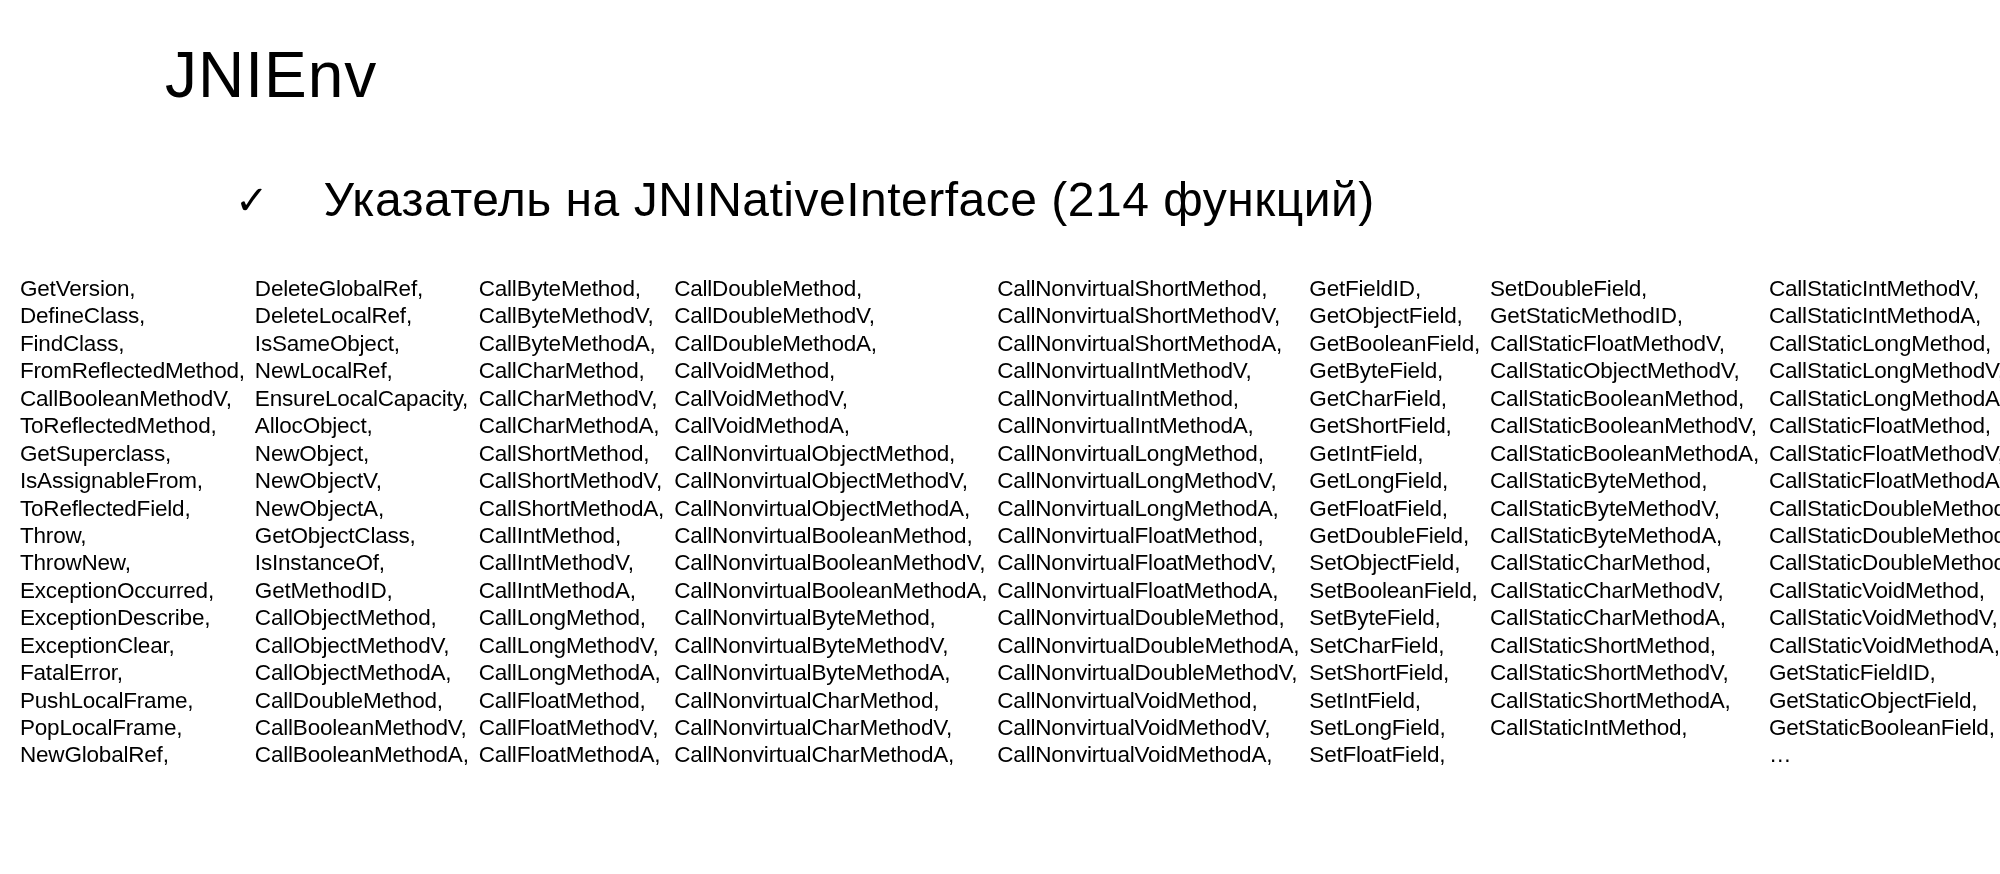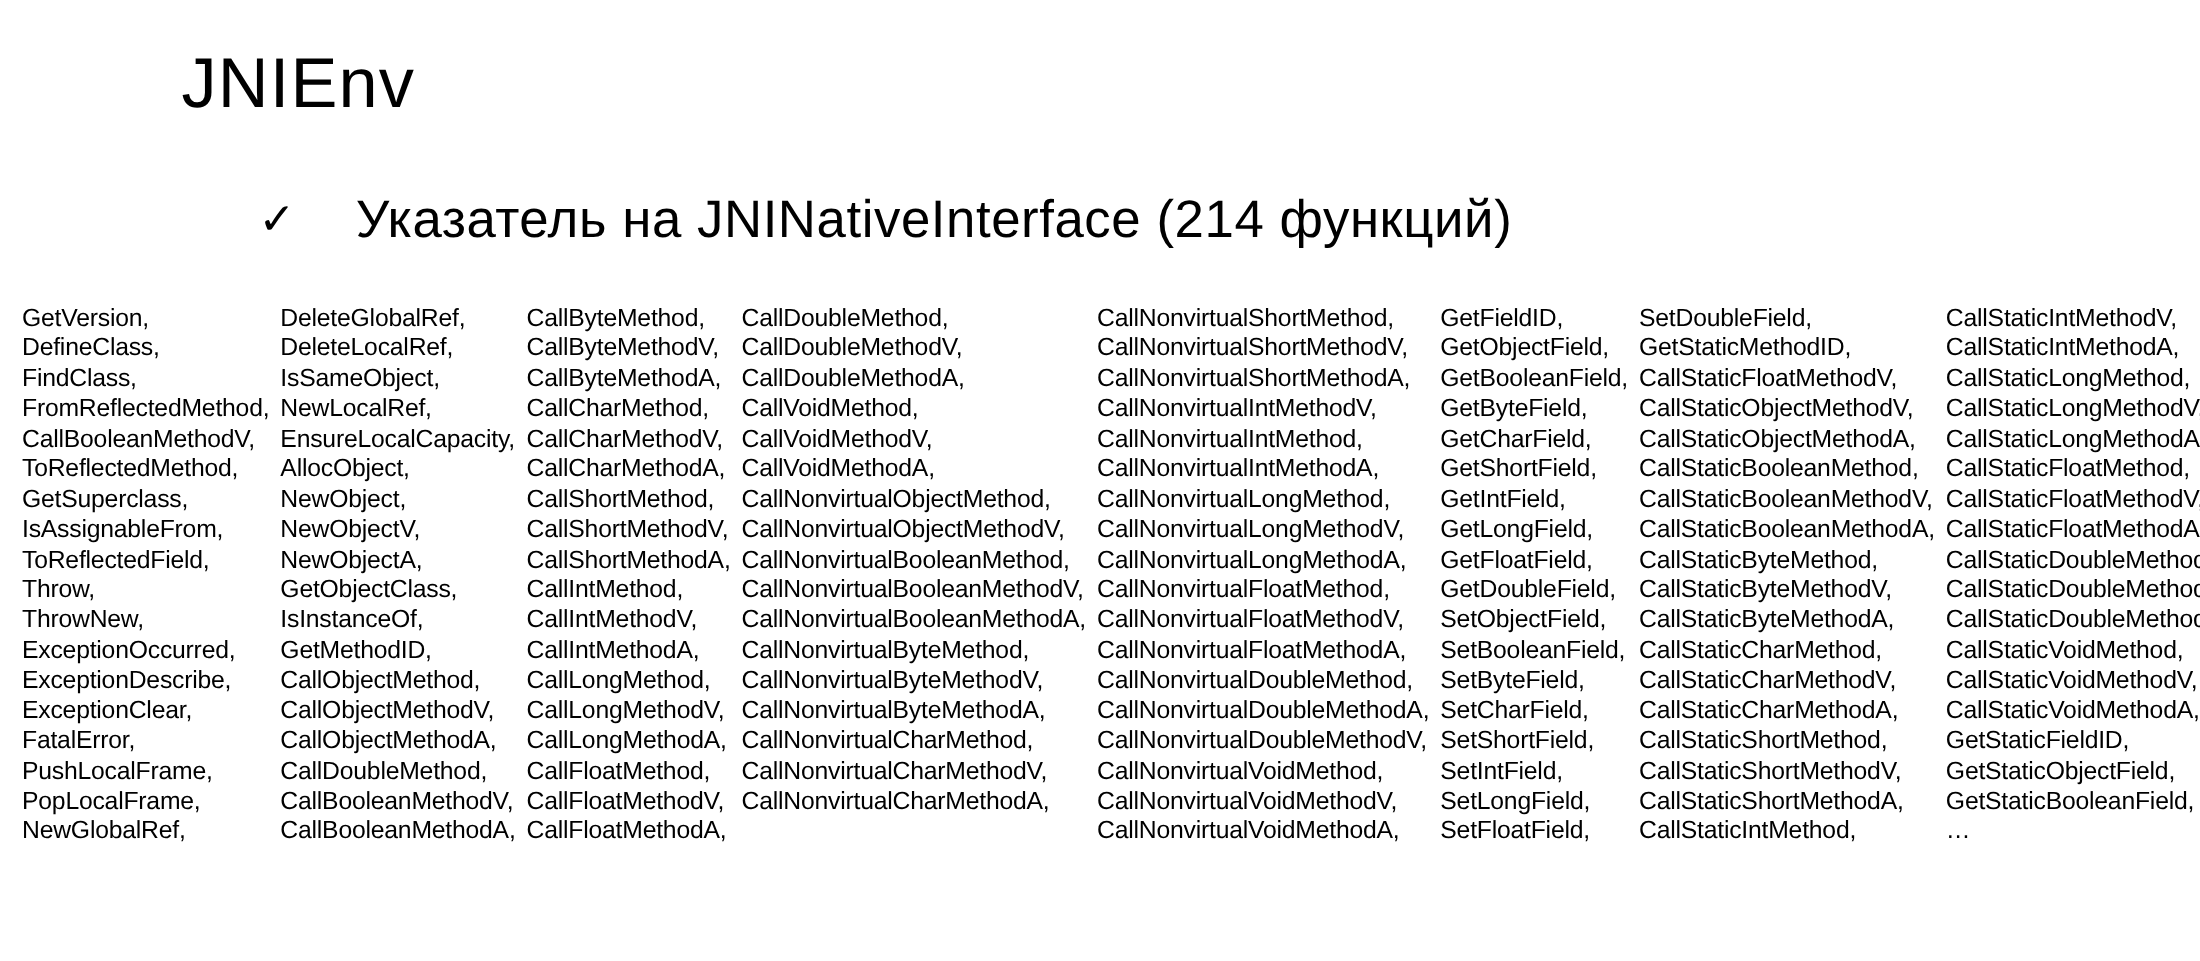--- a/index.html
+++ b/index.html
@@ -84,20 +84,21 @@
       </div>
       <div class="col">
         <span>CallDoubleMethod,</span>
         <span>CallDoubleMethodV,</span>
         <span>CallDoubleMethodA,</span>
         <span>CallVoidMethod,</span>
         <span>CallVoidMethodV,</span>
         <span>CallVoidMethodA,</span>
         <span>CallNonvirtualObjectMethod,</span>
         <span>CallNonvirtualObjectMethodV,</span>
+        <span>CallNonvirtualObjectMethodA,</span>
         <span>CallNonvirtualBooleanMethod,</span>
         <span>CallNonvirtualBooleanMethodV,</span>
         <span>CallNonvirtualBooleanMethodA,</span>
         <span>CallNonvirtualByteMethod,</span>
         <span>CallNonvirtualByteMethodV,</span>
         <span>CallNonvirtualByteMethodA,</span>
         <span>CallNonvirtualCharMethod,</span>
         <span>CallNonvirtualCharMethodV,</span>
         <span>CallNonvirtualCharMethodA,</span>
       </div>
@@ -139,21 +140,20 @@
         <span>SetShortField,</span>
         <span>SetIntField,</span>
         <span>SetLongField,</span>
         <span>SetFloatField,</span>
       </div>
       <div class="col">
         <span>SetDoubleField,</span>
         <span>GetStaticMethodID,</span>
         <span>CallStaticFloatMethodV,</span>
         <span>CallStaticObjectMethodV,</span>
-        <span>CallStaticObjectMethodA,</span>
         <span>CallStaticBooleanMethod,</span>
         <span>CallStaticBooleanMethodV,</span>
         <span>CallStaticBooleanMethodA,</span>
         <span>CallStaticByteMethod,</span>
         <span>CallStaticByteMethodV,</span>
         <span>CallStaticByteMethodA,</span>
         <span>CallStaticCharMethod,</span>
         <span>CallStaticCharMethodV,</span>
         <span>CallStaticCharMethodA,</span>
         <span>CallStaticShortMethod,</span>

